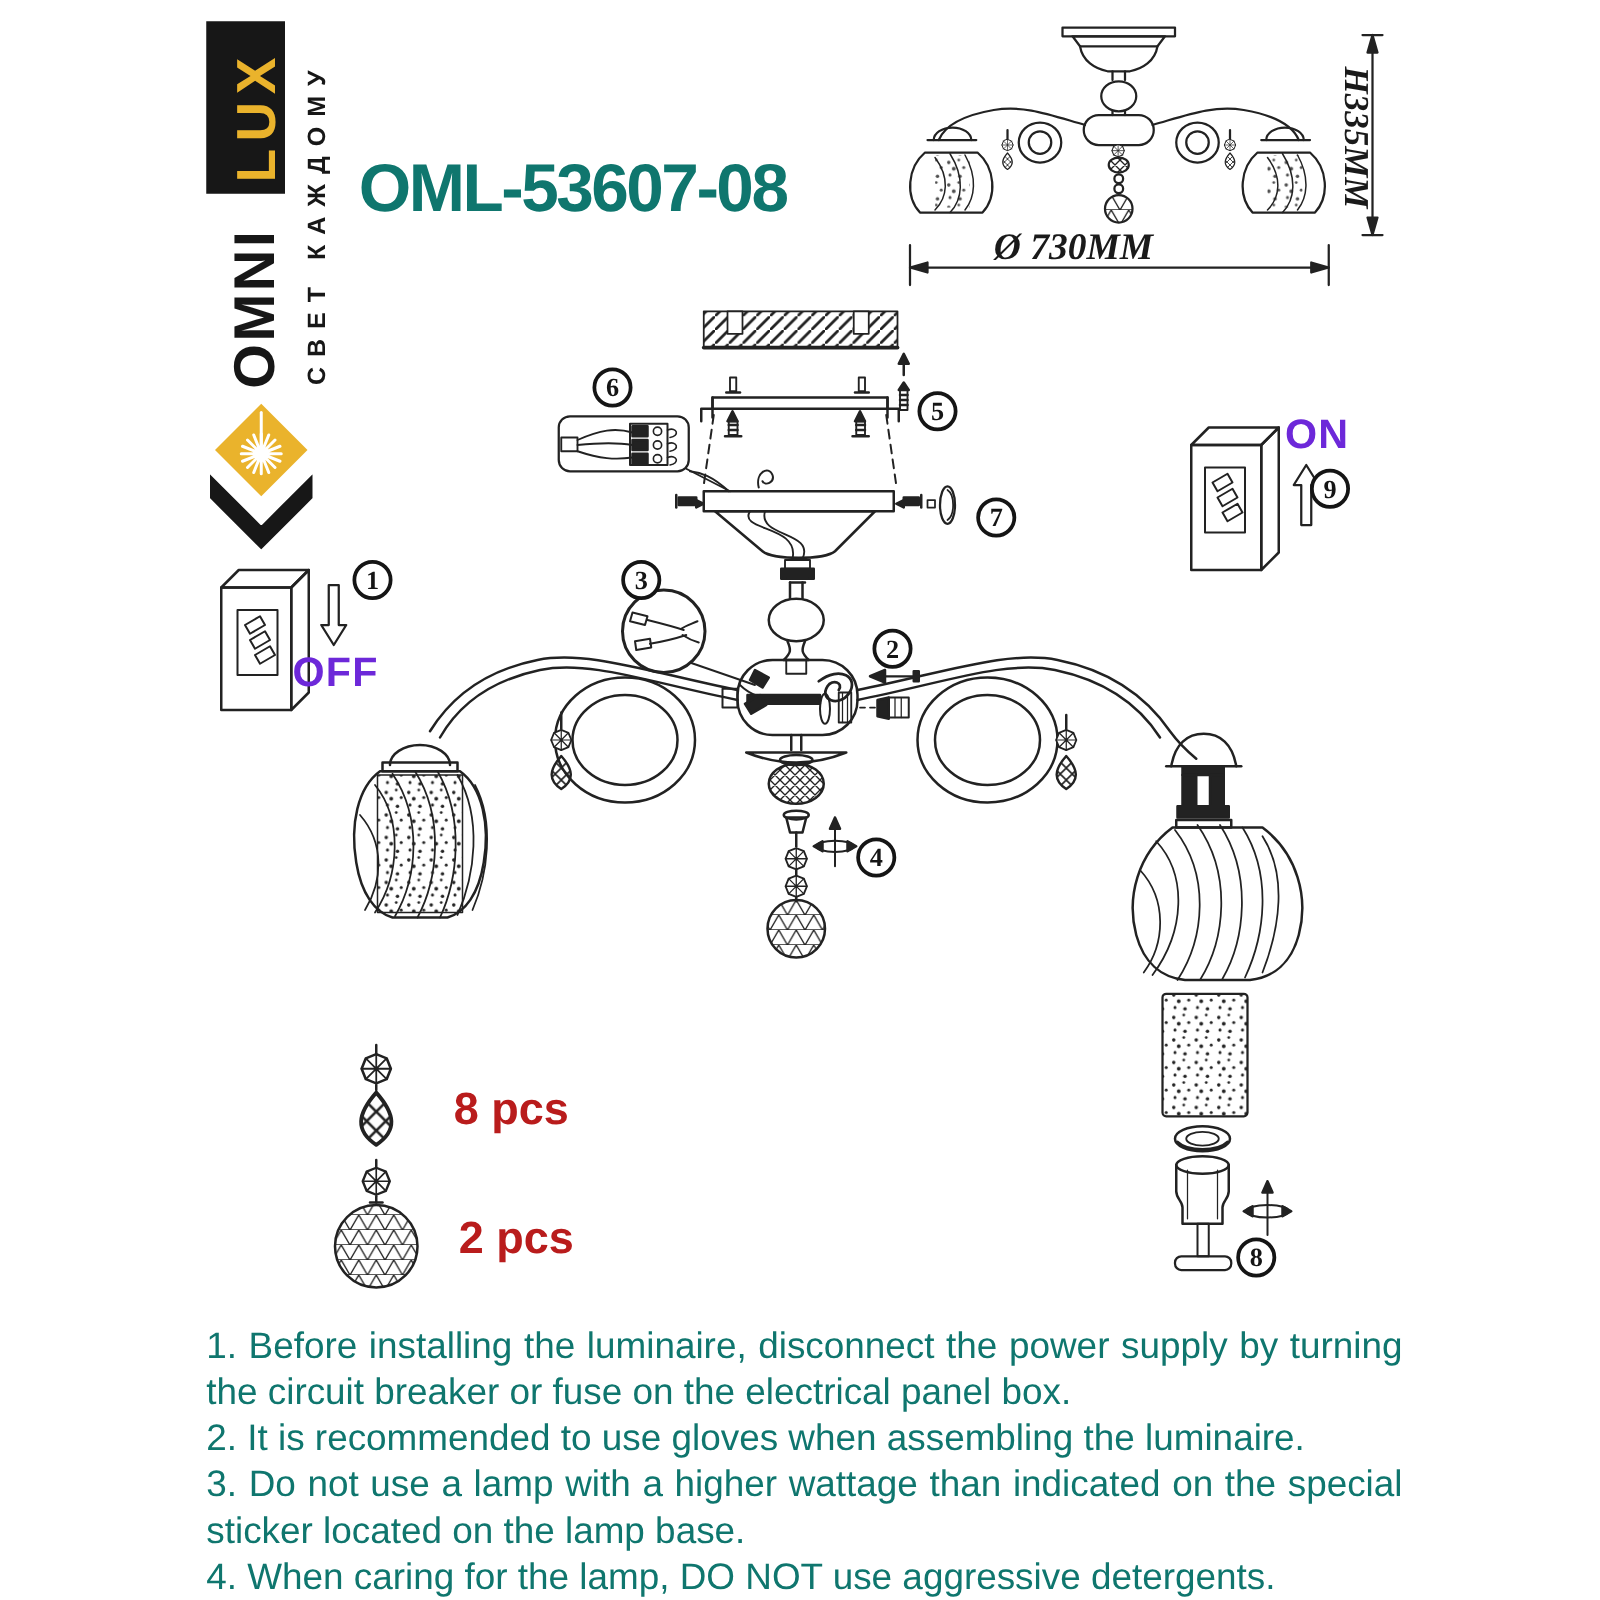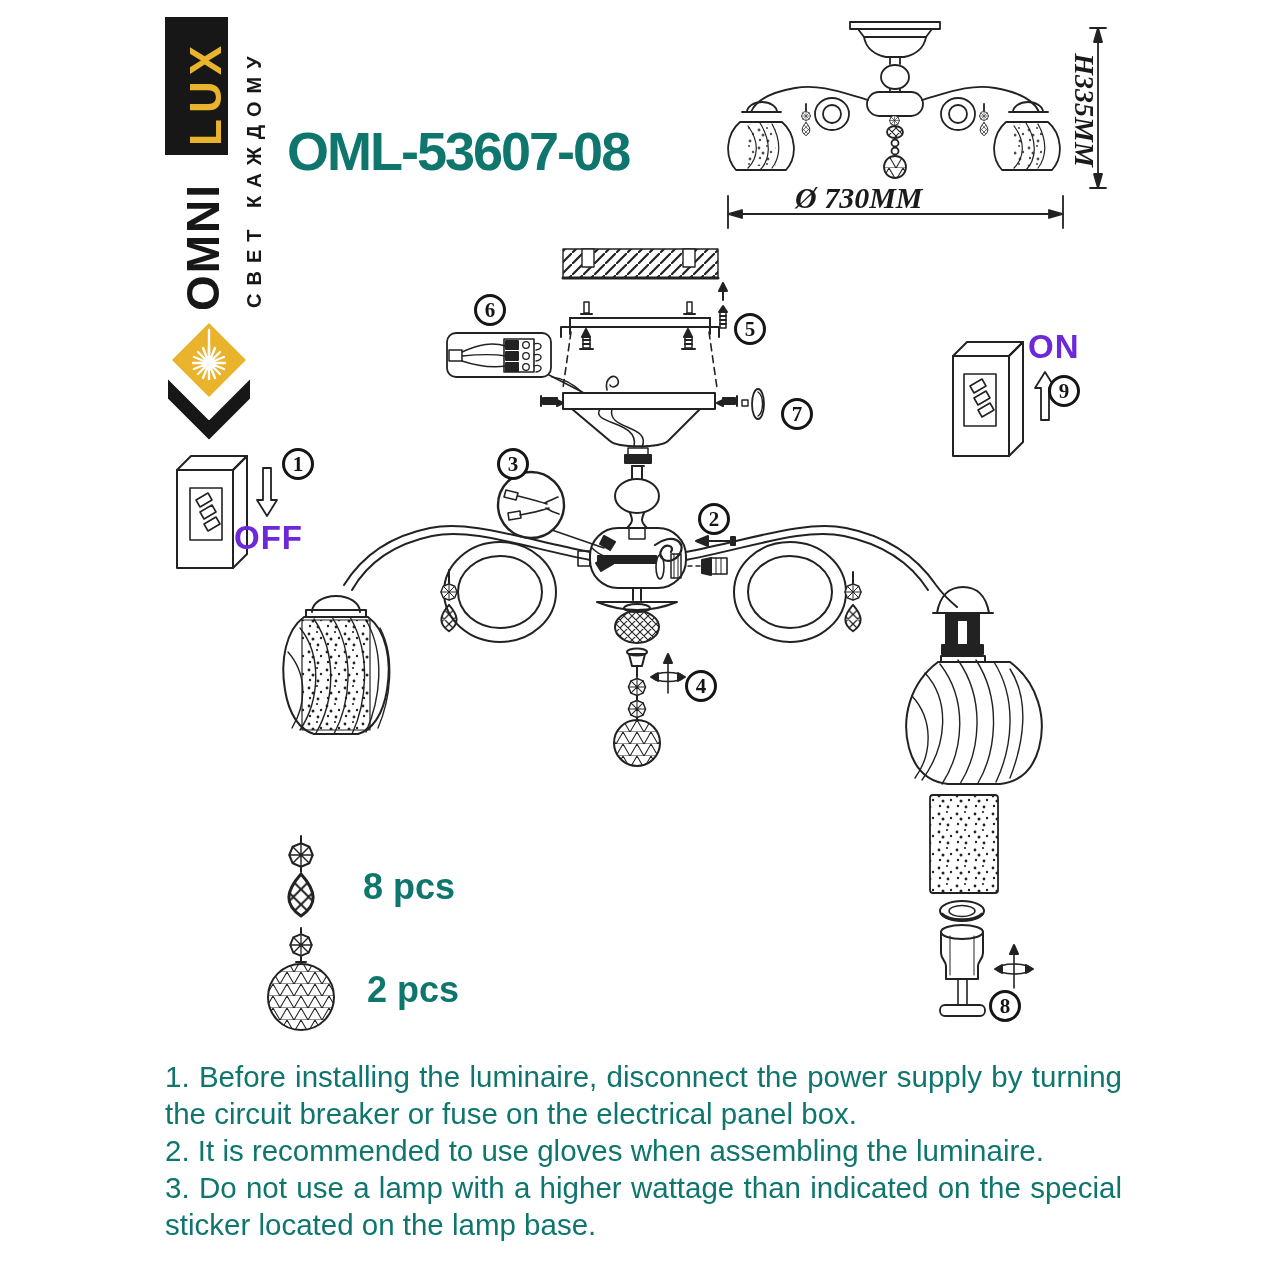--- a/index.html
+++ b/index.html
@@ -13,21 +13,21 @@
   .tagline{position:absolute;left:243px;top:308px;font-weight:bold;font-size:20px;letter-spacing:8px;color:#171717;}
   .title{position:absolute;left:287px;top:120px;font-weight:bold;font-size:54px;letter-spacing:-2px;color:#0f766e;}
   .dim{font-family:"Liberation Serif",serif;font-style:italic;font-weight:bold;color:#1a1a1a;}
   .dim-d{position:absolute;left:795px;top:181px;width:200px;text-align:left;font-size:30px;}
   .dim-h{position:absolute;left:1019px;top:94px;width:130px;text-align:center;font-size:28px;
          transform:rotate(90deg);}
   .callout{position:absolute;width:26px;height:26px;border:3px solid #151515;border-radius:50%;
            background:#fff;display:flex;align-items:center;justify-content:center;
            font-family:"Liberation Serif",serif;font-weight:bold;font-size:21px;color:#151515;}
   .switch-label{position:absolute;font-weight:bold;font-size:33px;color:#6d28d9;letter-spacing:1px;}
-  .qty{position:absolute;font-weight:bold;font-size:36px;color:#0f766e;}
+  .qty{position:absolute;font-weight:bold;font-size:36px;color:#b91c1c;}
   .instructions{position:absolute;left:165px;top:1058px;width:957px;font-size:29.5px;line-height:37px;
                 color:#0f766e;text-align:justify;}
   .instructions p{margin:0;}
 </style>
 </head>
 <body>
 
 <div class="page">
 
 <svg class="art" viewBox="0 0 1280 1280" fill="none" stroke="#222" stroke-width="2" stroke-linecap="round" stroke-linejoin="round">
@@ -385,15 +385,16 @@
 <div class="callout" style="left:989px;top:990px;">8</div>
 <div class="callout" style="left:1048px;top:375px;">9</div>
 
 <div class="qty" style="left:363px;top:866px;">8 pcs</div>
 <div class="qty" style="left:367px;top:969px;">2 pcs</div>
 
 <div class="instructions">
   <p>1. Before installing the luminaire, disconnect the power supply by turning the circuit breaker or fuse on the electrical panel box.</p>
   <p>2. It is recommended to use gloves when assembling the luminaire.</p>
   <p>3. Do not use a lamp with a higher wattage than indicated on the special sticker located on the lamp base.</p>
+  <p>4. When caring for the lamp, DO NOT use aggressive detergents.</p>
 </div>
 
 </div>
 
 </body></html>

